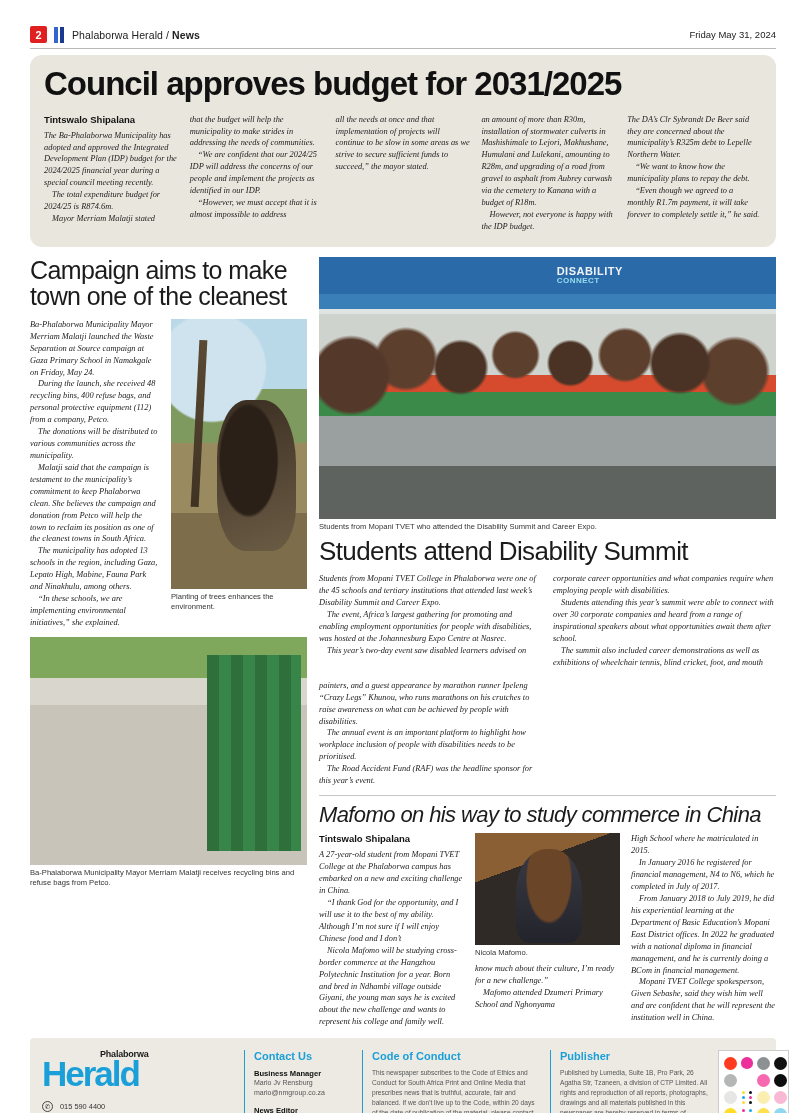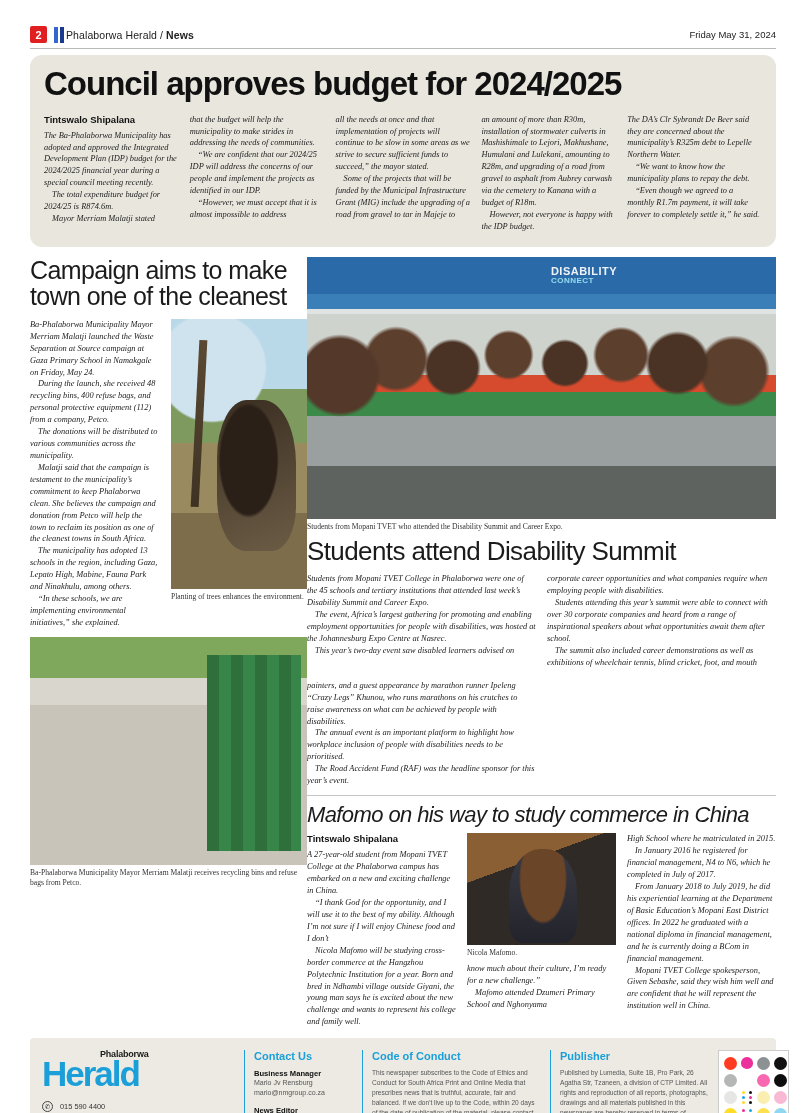--- a/index.html
+++ b/index.html
@@ -16,21 +16,21 @@
   .masthead { display: flex; align-items: center; padding-top: 26px; padding-bottom: 5px; }
   .page-num {
     width: 17px; height: 17px; background: #e02020; color: #fff;
     font-family: "Liberation Sans", sans-serif; font-weight: bold; font-size: 11px;
     display: flex; align-items: center; justify-content: center; border-radius: 2px;
   }
   .flag-bars { display: flex; gap: 2px; margin-left: 7px; }
   .flag-bars i { display: block; width: 4px; height: 16px; background: #1a3a8f; }
   .flag-bars i:first-child { background: #3366cc; }
   .mast-title {
-    margin-left: 2px; font-family: "Liberation Sans", sans-serif;
+    margin-left: 8px; font-family: "Liberation Sans", sans-serif;
     font-size: 10.5px; color: #222; letter-spacing: .1px;
   }
   .mast-title b { font-weight: bold; }
   .mast-date {
     margin-left: auto; font-family: Liberation Sans, sans-serif;
     font-size: 9.5px; color: #222;
   }
   .rule { height: 1px; background: #b9b9b9; margin: 0 0 6px 0; }
 
   
@@ -46,32 +46,32 @@
   .byline {
     font-family: "Liberation Sans", sans-serif; font-weight: bold;
     font-size: 9.5px; margin-bottom: 5px; color: #111;
   }
   .cols5 { display: grid; grid-template-columns: repeat(5, 1fr); gap: 11px; }
   .bodytext { font-size: 8.4px; line-height: 1.42; text-align: left; color: #222; font-style: italic; }
   .bodytext p { text-indent: 8px; }
   .bodytext p.first { text-indent: 0; }
 
   
-  .sec2 { display: grid; grid-template-columns: 277px 1fr; }
+  .sec2 { display: grid; grid-template-columns: 277px 1fr; gap: 12px; }
   .headline {
     font-family: "Liberation Sans", sans-serif;
     font-weight: normal; color: #1b1b1b; line-height: 1.06;
     letter-spacing: -.6px;
   }
   .h-campaign { font-size: 25px; margin-bottom: 9px; }
   .campaign-body { display: grid; grid-template-columns: 130px 1fr; gap: 11px; }
 
   .photo { position: relative; overflow: hidden; background: #cfcfcf; }
   .caption {
-    font-family: Liberation Serif, serif; font-size: 7.6px;
+    font-family: Liberation Sans, sans-serif; font-size: 7.6px;
     line-height: 1.32; color: #333; margin-top: 3px;
   }
 
   
   .ph-tree {
     height: 270px;
     background:
       radial-gradient(circle at 30% 18%, #cfe3ef 0 22%, transparent 23%),
       linear-gradient(#b9d8e8 0 26%, #7f9a5e 26% 46%, #9a8a60 46% 72%, #7d6d4b 72% 100%),
       #8a7d58;
@@ -207,38 +207,37 @@
       </div>
     <div class="mast-title">
       <span>Phalaborwa Herald /</span>
       <b>News</b>
     </div>
     <div class="mast-date">Friday May 31, 2024</div>
   </div>
   <div class="rule"></div>
 
   <div class="lead">
-    <h1>Council approves budget for 2024/2025</h1>
+    <h1>Council approves budget for 2031/2025</h1>
     <div class="cols5">
       <div>
         <div class="byline">Tintswalo Shipalana</div>
         <div class="bodytext">
           <p class="first">The Ba-Phalaborwa Municipality has adopted and approved the Integrated Development Plan (IDP) budget for the 2024/2025 financial year during a special council meeting recently.</p>
           <p>The total expenditure budget for 2024/25 is R874.6m.</p>
           <p>Mayor Merriam Malatji stated</p>
         </div>
       </div>
       <div class="bodytext">
         <p class="first">that the budget will help the municipality to make strides in addressing the needs of communities.</p>
         <p>“We are confident that our 2024/25 IDP will address the concerns of our people and implement the projects as identified in our IDP.</p>
         <p>“However, we must accept that it is almost impossible to address</p>
       </div>
       <div class="bodytext">
         <p class="first">all the needs at once and that implementation of projects will continue to be slow in some areas as we strive to secure sufficient funds to succeed,” the mayor stated.</p>
-        <p>Some of the projects that will be funded by the Municipal Infrastructure Grant (MIG) include the upgrading of a road from gravel to tar in Majeje to</p>
       </div>
       <div class="bodytext">
         <p class="first">an amount of more than R30m, installation of stormwater culverts in Mashishimale to Lejori, Makhushane, Humulani and Lulekani, amounting to R28m, and upgrading of a road from gravel to asphalt from Aubrey carwash via the cemetery to Kanana with a budget of R18m.</p>
         <p>However, not everyone is happy with the IDP budget.</p>
       </div>
       <div class="bodytext">
         <p class="first">The DA’s Clr Sybrandt De Beer said they are concerned about the municipality’s R325m debt to Lepelle Northern Water.</p>
         <p>“We want to know how the municipality plans to repay the debt.</p>
         <p>“Even though we agreed to a monthly R1.7m payment, it will take forever to completely settle it,” he said.</p>
       </div>

